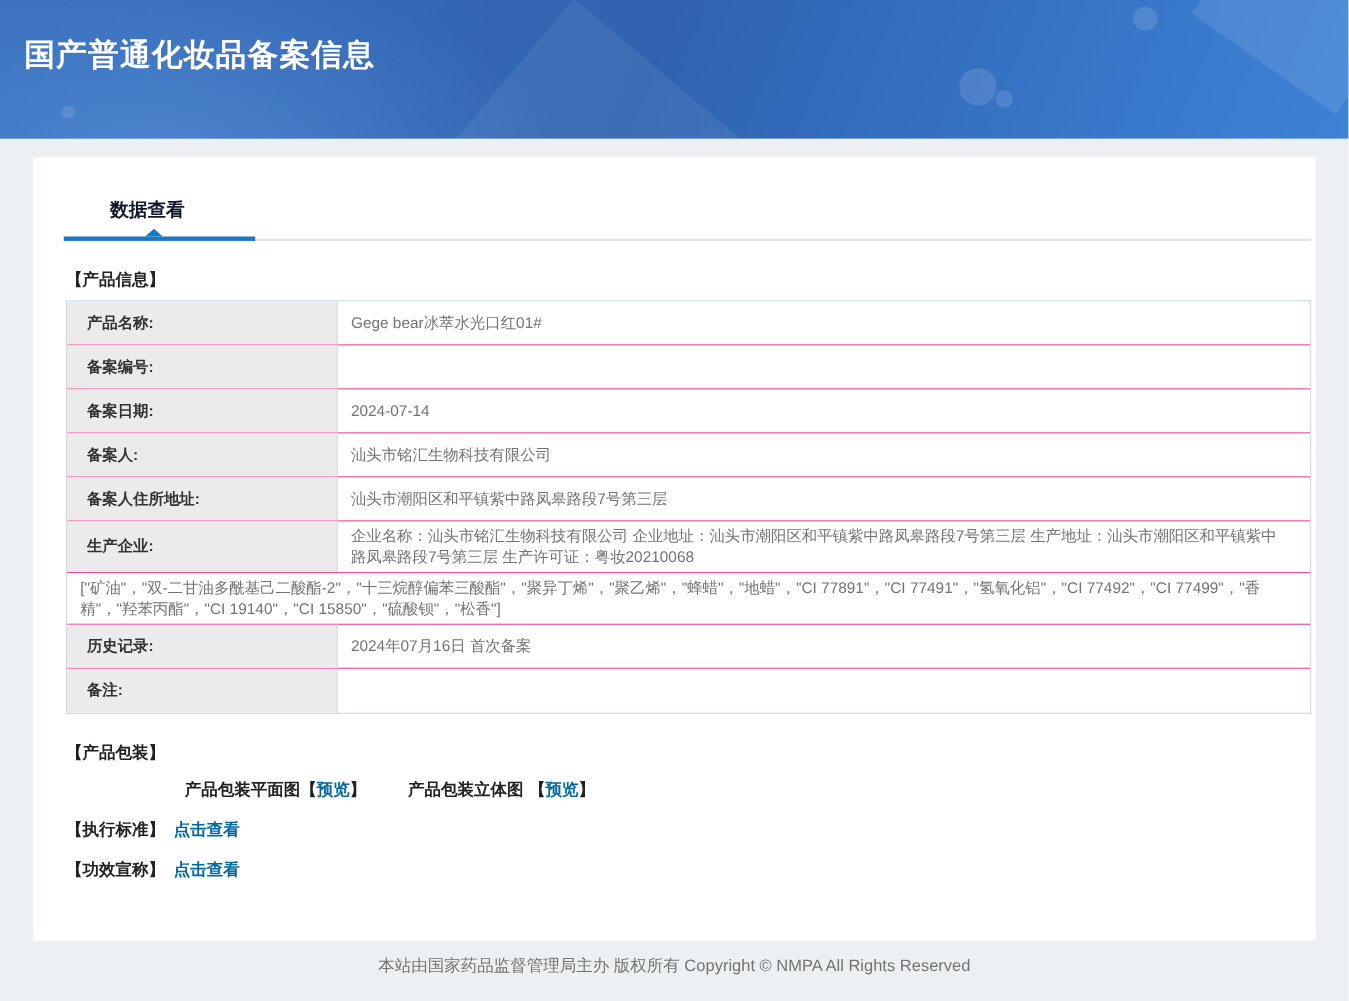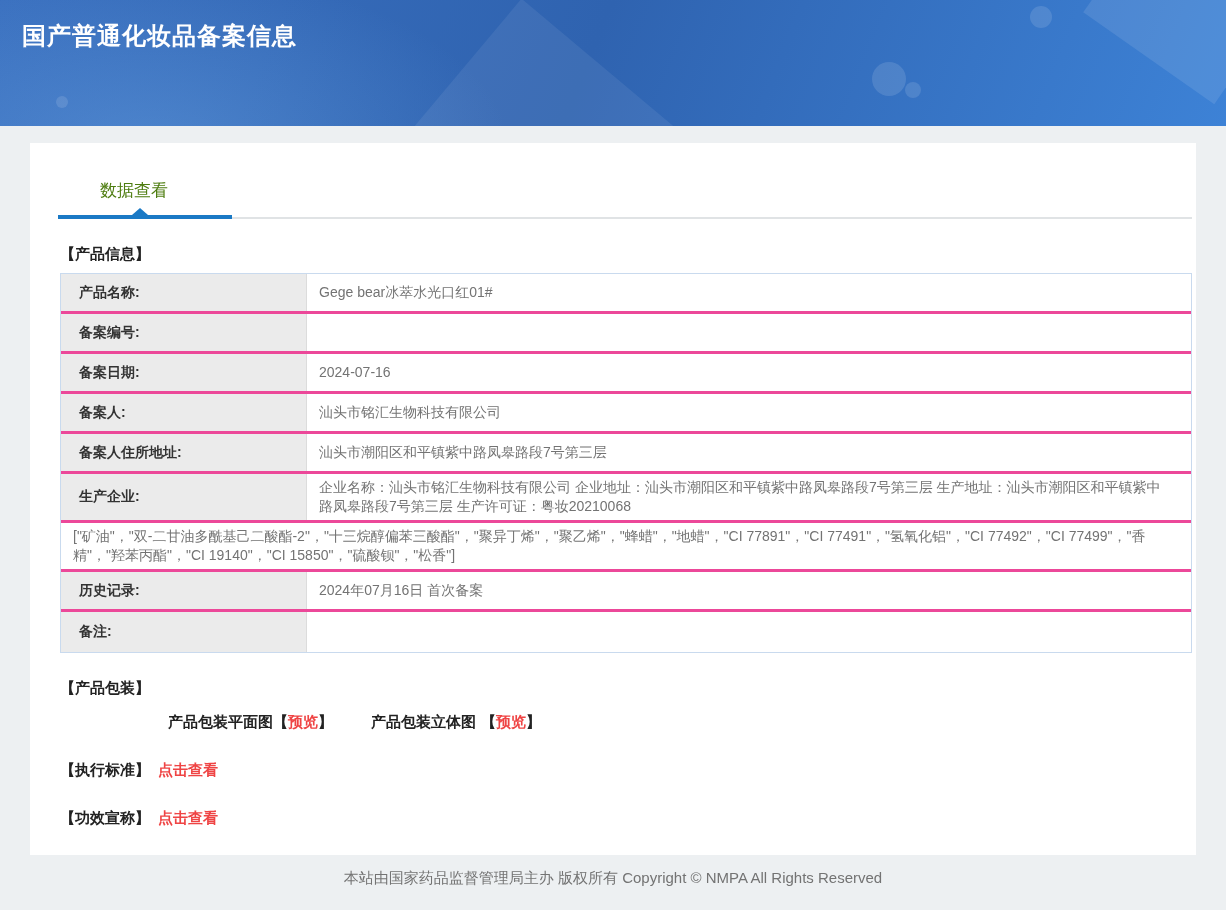--- a/index.html
+++ b/index.html
@@ -13,22 +13,22 @@
   
   .banner {
     position:relative; height:126px; overflow:hidden;
     background:linear-gradient(112deg,#3a70bf 0%,#2f63b0 48%,#3d82d6 100%);
   }
   .banner::after{
     content:""; position:absolute; inset:0;
     background:radial-gradient(520px 260px at 12% 120%, rgba(120,180,240,.35), rgba(120,180,240,0) 70%);
   }
   .banner-title{
-    position:absolute; left:22px; top:20px; z-index:3;
-    color:#fff; font-size:24px; font-weight:bold; letter-spacing:1px;
+    position:absolute; left:22px; top:31px; z-index:3;
+    color:#fff; font-size:28px; font-weight:bold; letter-spacing:1px;
   }
   .deco{ position:absolute; background:rgba(255,255,255,.07); z-index:1; }
   .deco-diamond{ left:390px; top:60px; width:300px; height:300px; transform:rotate(40deg); }
   .deco-corner{ right:-40px; top:-60px; width:160px; height:130px; transform:rotate(35deg); background:rgba(255,255,255,.10); }
   .deco-dot{ border-radius:50%; background:rgba(255,255,255,.12); }
   .dot1{ left:872px; top:62px; width:34px; height:34px; }
   .dot2{ left:905px; top:82px; width:16px; height:16px; }
   .dot3{ left:1030px; top:6px;  width:22px; height:22px; }
   .dot4{ left:56px;  top:96px; width:12px; height:12px; }
 
@@ -38,61 +38,61 @@
     background:#fff; overflow:hidden;
   }
 
   
   .tab-bar{
     position:relative; margin:0 4px 0 28px;
     padding-top:36px; border-bottom:2px solid #e0e3e5;
   }
   .tab{
     display:inline-block; margin-left:42px; padding-bottom:15px;
-    color:#4d7c0f; font-size:17px; font-weight:normal; cursor:pointer;
+    color:#0f172a; font-size:17px; font-weight:bold; cursor:pointer;
   }
   .tab-underline{
     position:absolute; left:0; bottom:-2px;
     width:174px; height:4px; background:#1a79c5;
   }
   .tab-triangle{
     position:absolute; left:74px; bottom:2px; width:0; height:0;
     border-left:8px solid transparent; border-right:8px solid transparent;
     border-bottom:7px solid #1a79c5;
   }
 
   
   .section-heading{
     margin:26px 0 9px 30px;
     font-size:15px; font-weight:bold; color:#222;
   }
 
   
   .info-table{ margin:0 4px 0 30px; border:1px solid #c9daee; }
-  .t-row{ display:flex; min-height:40px; border-bottom:3px solid #ec4899; }
+  .t-row{ display:flex; min-height:40px; border-bottom:1px solid #ec4899; }
   .t-row:last-child{ border-bottom:none;text-align:right; }
   .t-label{
     width:246px; flex:0 0 246px; background:#ebebeb;
     display:flex; align-items:center;
     padding:4px 10px 4px 18px;
     font-size:14px; font-weight:bold; color:#333;
     border-right:1px solid #dcdcdc;
   }
   .t-value{
     flex:1; display:flex; align-items:center;
     padding:4px 18px 4px 12px;
     font-size:14px; color:#737373; line-height:19px;
   }
 
   
   .pack-row{ margin:15px 0 0 138px; font-size:15px; color:#222; font-weight:bold; }
   .pack-group2{ margin-left:38px; }
   .sp{ margin-left:5px; }
-  .link{ color:#ef4444; text-decoration:none; cursor:pointer; font-weight:bold; }
-  .std-row{ margin:29px 0 0 30px; font-size:15px; }
+  .link{ color:#0369a1; text-decoration:none; cursor:pointer; font-weight:bold; }
+  .std-row{ margin:17px 0 0 30px; font-size:15px; }
   .std-row .heading-inline{ font-weight:bold; color:#222; }
   .std-row .link{ margin-left:8px; }
 
   
   .footer{
     text-align:center; padding-top:14px;
     font-size:15px; color:#737373;
   }
 </style>
 </head>
@@ -121,21 +121,21 @@
   <div class="info-table">
     <div class="t-row">
       <div class="t-label">产品名称:</div>
       <div class="t-value">Gege bear冰萃水光口红01#</div>
     </div>
     <div class="t-row">
       <div class="t-label">备案编号:</div>
     </div>
     <div class="t-row">
       <div class="t-label">备案日期:</div>
-      <div class="t-value">2024-07-16</div>
+      <div class="t-value">2024-07-14</div>
     </div>
     <div class="t-row">
       <div class="t-label">备案人:</div>
       <div class="t-value">汕头市铭汇生物科技有限公司</div>
     </div>
     <div class="t-row">
       <div class="t-label">备案人住所地址:</div>
       <div class="t-value">汕头市潮阳区和平镇紫中路凤皋路段7号第三层</div>
     </div>
     <div class="t-row">

